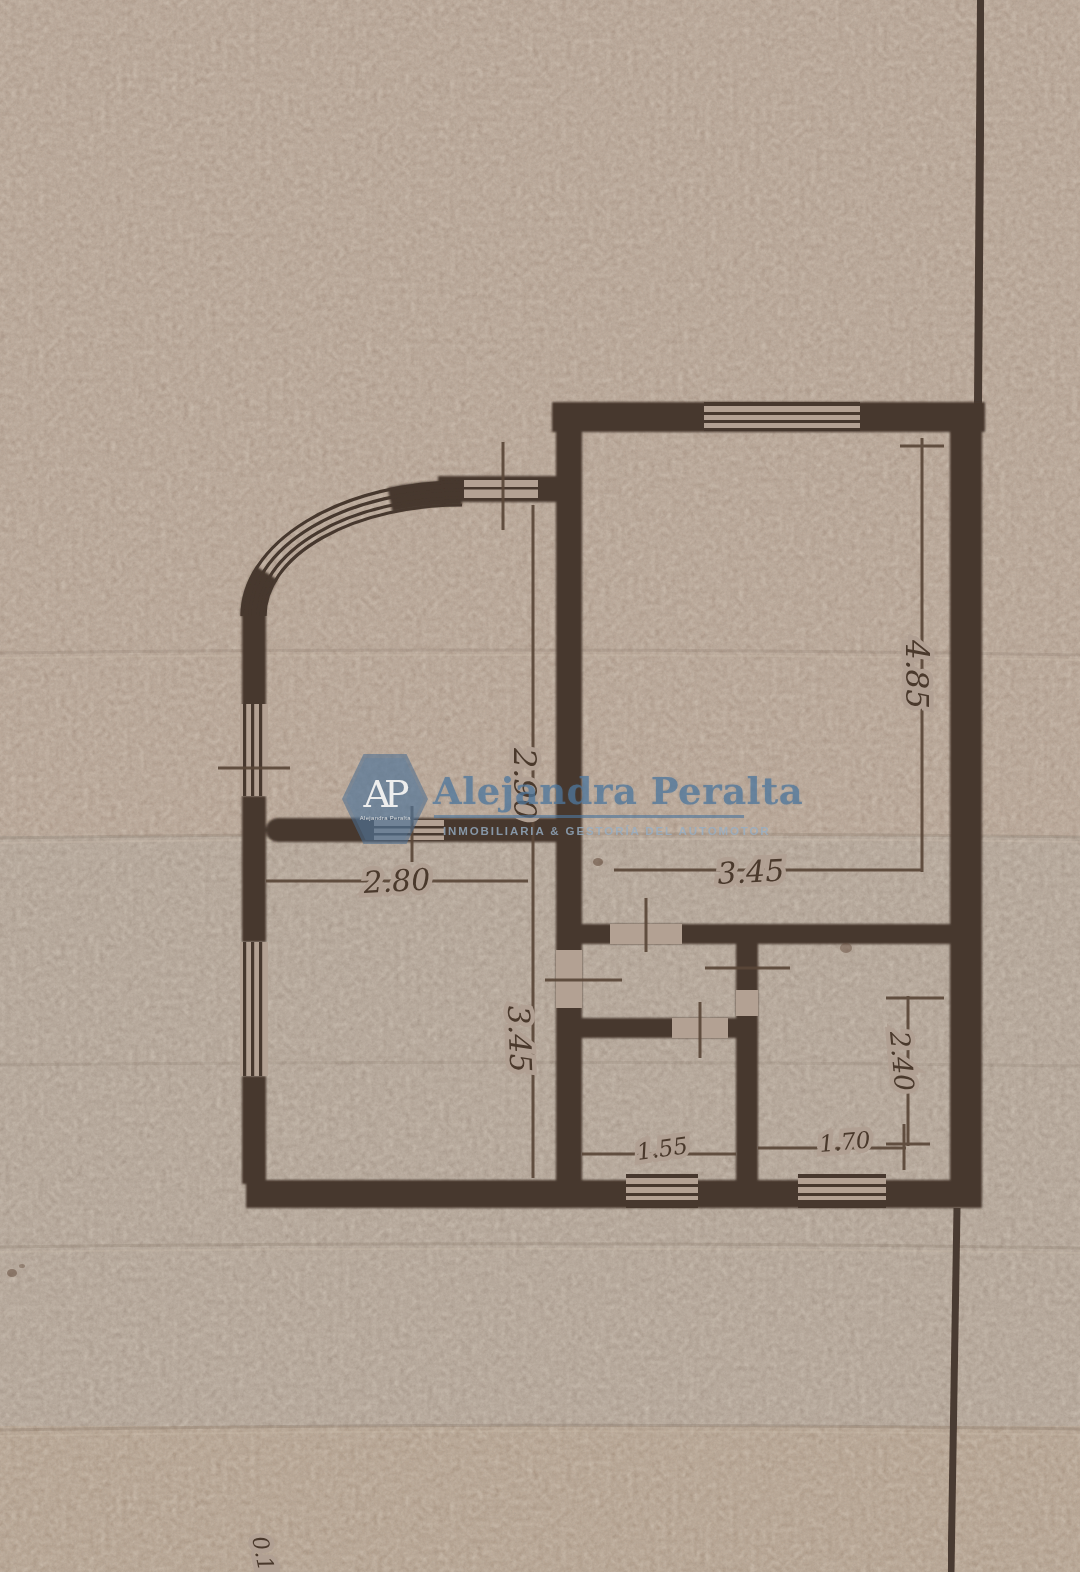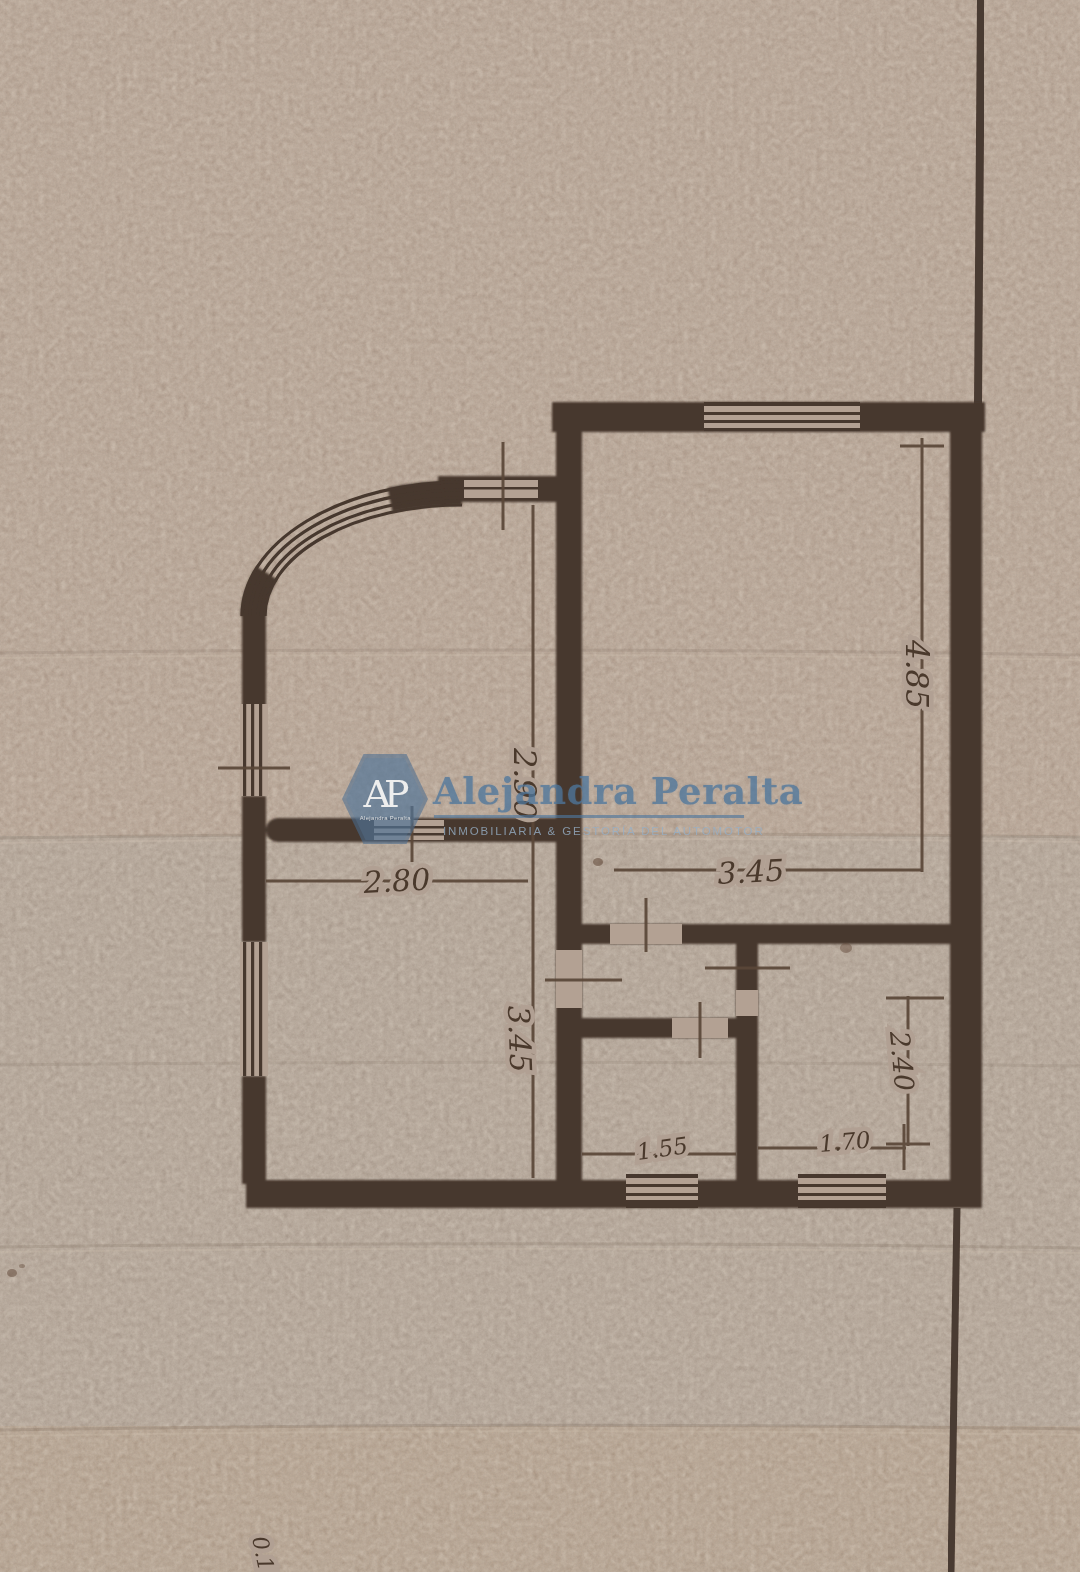--- a/index.html
+++ b/index.html
@@ -43,21 +43,21 @@
     font-weight:bold;font-size:37px;letter-spacing:.5px;white-space:nowrap;
     color:rgba(78,118,156,0.82);
     text-shadow:0 0 2px rgba(78,118,156,0.25);
   }
   .wm-underline{
     position:absolute;left:434px;top:803px;width:310px;height:3px;
     background:rgba(78,118,156,0.70);
   }
   .wm-subtitle{
     position:absolute;left:443px;top:813px;
-    font-size:11.5px;font-weight:normal;letter-spacing:1.9px;white-space:nowrap;
+    font-size:11.5px;font-weight:bold;letter-spacing:1.9px;white-space:nowrap;
     color:rgba(150,175,198,0.88);
     text-align:center;
   }
 </style>
 </head>
 <body>
 
 <div id="stage">
 <svg width="1080" height="1572" viewBox="0 0 1080 1572">
   <defs>

